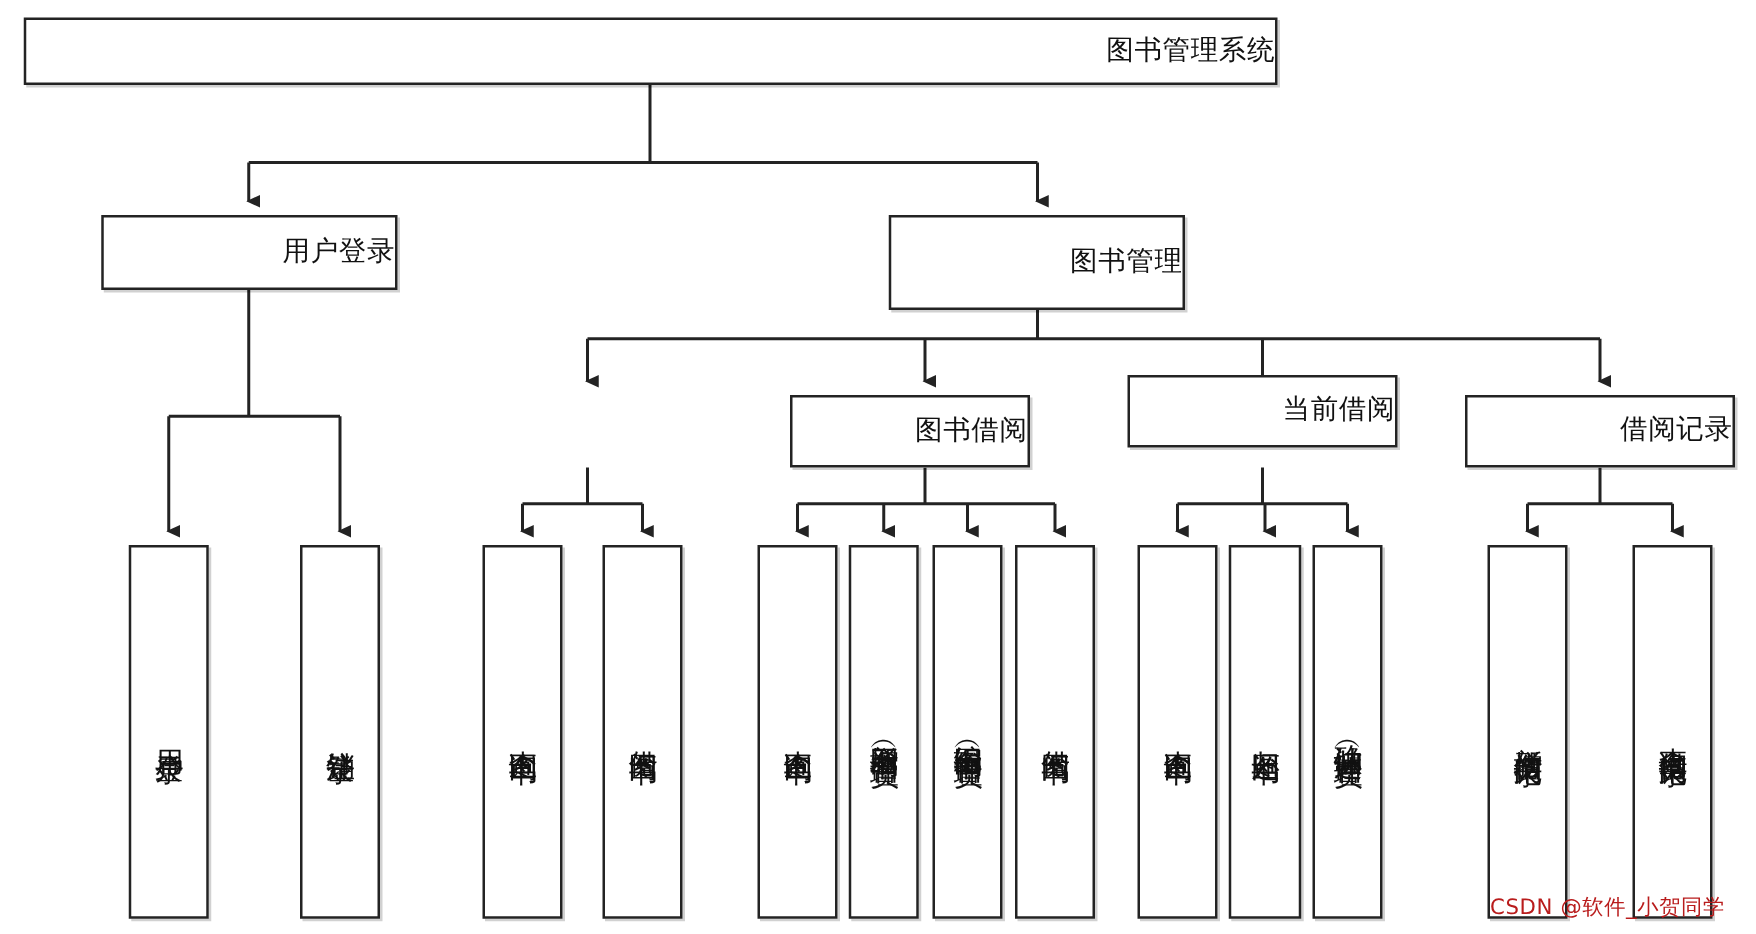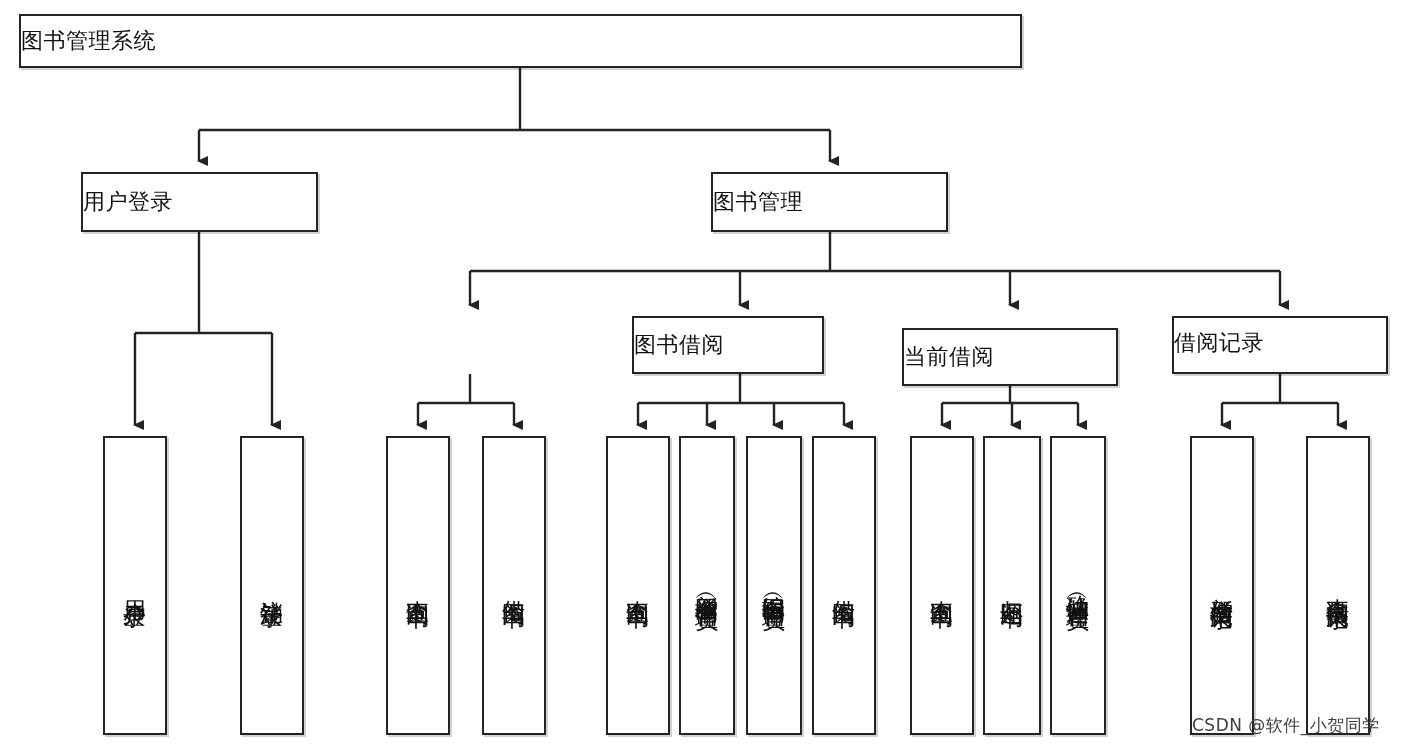--- a/index.html
+++ b/index.html
@@ -26,21 +26,21 @@
     pointer-events: none;
   }
   .node {
     position: absolute;
     box-sizing: border-box;
     border: 2px solid #232323;
     background: #ffffff;
     box-shadow: 2px 2px 0 rgba(0,0,0,0.18);
     display: flex;
     align-items: center;
-    justify-content: flex-start;
+    justify-content: flex-end;
     color: #111111;
   }
   .node-h {
     font-size: 22px;
     line-height: 1.1;
     letter-spacing: 0.5px;
     white-space: nowrap;
   }
   .node-v {
     writing-mode: vertical-rl;
@@ -56,21 +56,21 @@
   }
   .node-v .vtext {
     writing-mode: vertical-rl;
     text-orientation: upright;
     white-space: normal;
     max-height: 100%;
   }
   .watermark {
     position: absolute;
     font-size: 17px;
-    color: #404040;
+    color: #b91c1c;
     white-space: nowrap;
     letter-spacing: 0.5px;
     font-family: "DejaVu Sans", "Liberation Sans", sans-serif;
   }
 </style>
 </head>
 <body>
 
 <div id="canvas">
 
@@ -124,28 +124,28 @@
     </g>
   </svg>
 
   <div class="node node-h" style="left:19px; top:14px; width:1003px; height:54px;">
     <span>图书管理系统</span>
   </div>
 
   <div class="node node-h" style="left:81px; top:172px; width:237px; height:60px;">
     <span>用户登录</span>
   </div>
-  <div class="node node-h" style="left:711px; top:172px; width:237px; height:60px;">
+  <div class="node node-h" style="left:711px; top:172px; width:237px; height:76px;">
     <span>图书管理</span>
   </div>
 
   <div class="node node-h" style="left:632px; top:316px; width:192px; height:58px;">
     <span>图书借阅</span>
   </div>
-  <div class="node node-h" style="left:902px; top:328px; width:216px; height:58px;">
+  <div class="node node-h" style="left:902px; top:300px; width:216px; height:58px;font-family:Liberation Mono, monospace;">
     <span>当前借阅</span>
   </div>
   <div class="node node-h" style="left:1172px; top:316px; width:216px; height:58px;font-family:Liberation Mono, monospace;">
     <span>借阅记录</span>
   </div>
 
   <div class="node node-v" style="left:103px; top:436px; width:64px; height:299px;">
     <span class="vtext">用户登录</span>
   </div>
   <div class="node node-v" style="left:240px; top:436px; width:64px; height:299px;">

